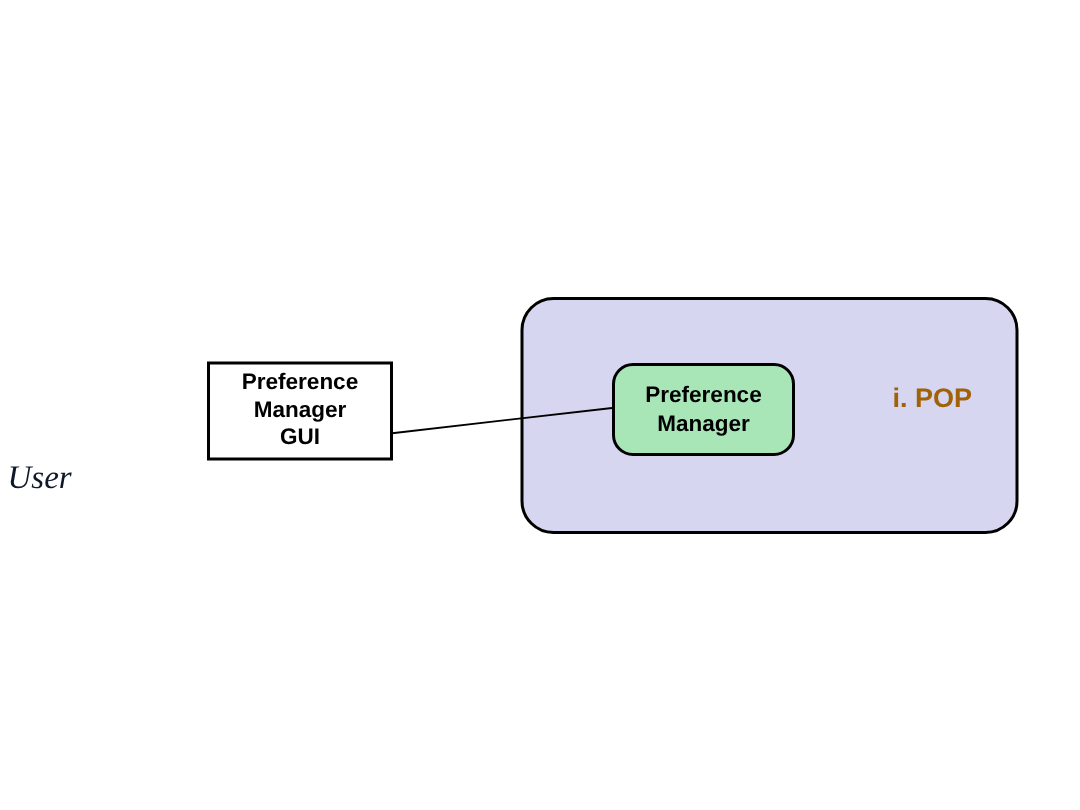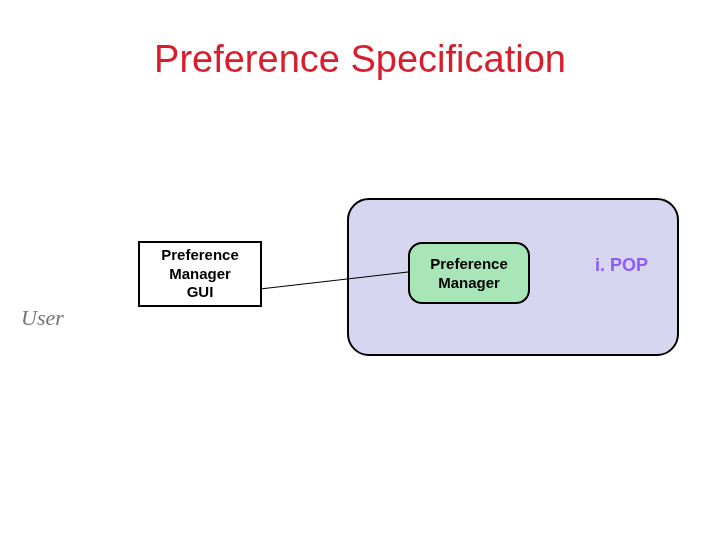--- a/index.html
+++ b/index.html
@@ -74,47 +74,45 @@
     justify-content: center;
   }
   .registry-box > div { width: 100%; }
   .ipop-label {
     position: absolute;
     left: 595px;
     top: 255px;
     font-family: Arial, Helvetica, sans-serif;
     font-weight: bold;
     font-size: 18px;
-    color: #8b5cf6;
+    color: #a16207;
   }
   .user-label {
     position: absolute;
     left: 5px;
     top: 305px;
     font-family: "Times New Roman", Times, serif;
     font-style: italic;
     font-size: 22px;
-    color: #737373;
-    margin-left: 16px;
+    color: #0f172a;
   }
   svg.connector {
     position: absolute;
     left: 0;
     top: 0;
     width: 720px;
     height: 540px;
     pointer-events: none;
   }
 </style>
 </head>
 <body>
 
 <div class="stage">
 
-  <div class="title">Preference Specification</div>
 
   <div class="big-box"></div>
 
   <svg class="connector">
     <line x1="260" y1="289" x2="408" y2="272" stroke="#000" stroke-width="1.2"></line>
   </svg>
 
   <div class="pm-box">
     <div>
       <span>Preference</span><br>

